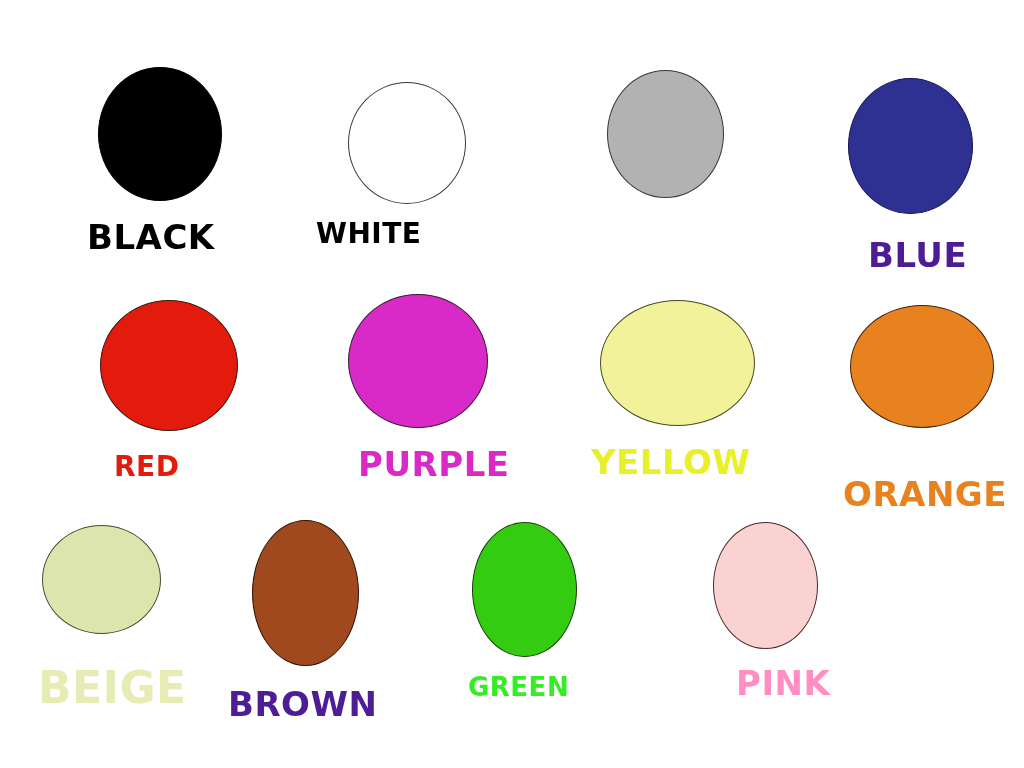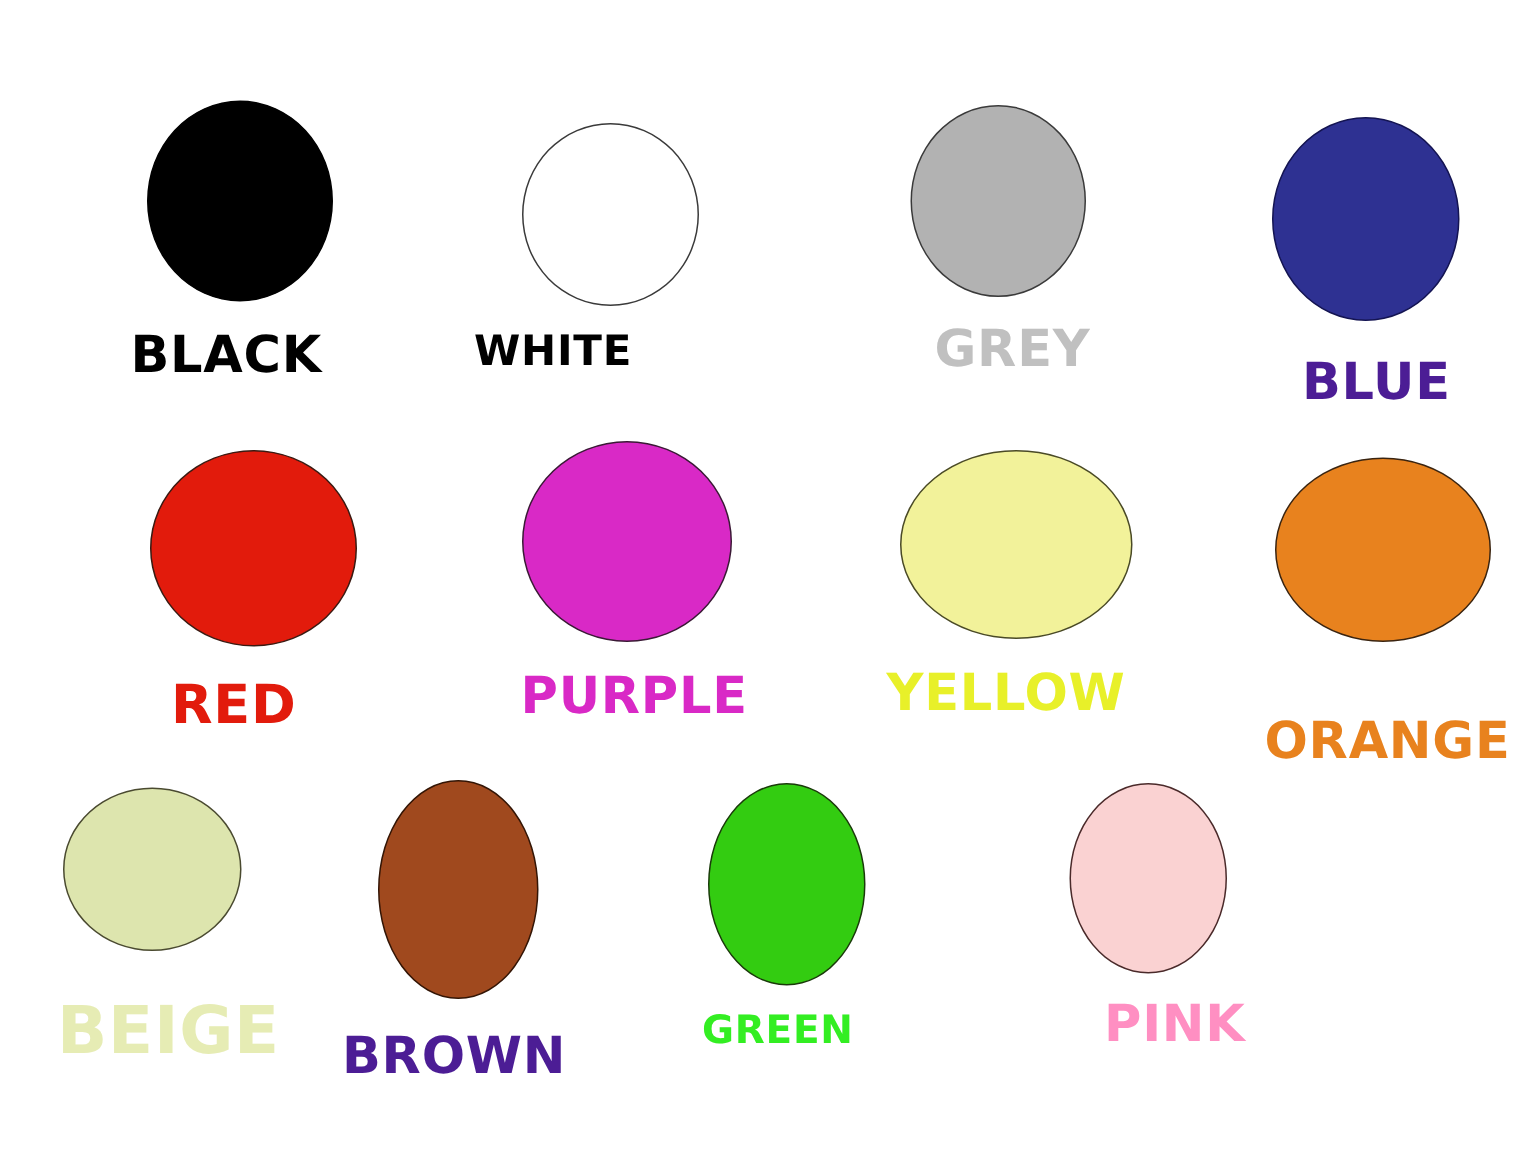--- a/index.html
+++ b/index.html
@@ -32,27 +32,26 @@
 </style>
 </head>
 <body>
 
 <div id="canvas" style="width: 1024px; height: 768px; background: rgb(255, 255, 255);">
     <div class="swatch" style="left: 98px; top: 67px; width: 124px; height: 134px; background: rgb(0, 0, 0); border: 1px solid rgb(0, 0, 0);"></div>
     <div class="swatch-label" style="left: 87px; top: 220px; font-size: 34px; color: rgb(0, 0, 0);">BLACK</div>
     <div class="swatch" style="left: 348px; top: 82px; width: 118px; height: 122px; background: rgb(255, 255, 255); border: 1px solid rgb(58, 58, 58);"></div>
     <div class="swatch-label" style="left: 316px; top: 220px; font-size: 28px; color: rgb(0, 0, 0);">WHITE</div>
     <div class="swatch" style="left: 607px; top: 70px; width: 117px; height: 128px; background: rgb(178, 178, 178); border: 1px solid rgb(58, 58, 58);"></div>
-    <div class="swatch-label" style="left: 623px; top: 216px; font-size: 34px; color: rgb(192, 192, 192);">GREY</div>
     <div class="swatch" style="left: 848px; top: 78px; width: 125px; height: 136px; background: rgb(46, 49, 146); border: 1px solid rgb(20, 20, 82);"></div>
     <div class="swatch-label" style="left: 868px; top: 238px; font-size: 34px; color: #4c1d95;">BLUE</div>
     <div class="swatch" style="left: 100px; top: 300px; width: 138px; height: 131px; background: rgb(226, 27, 12); border: 1px solid rgb(58, 26, 18);"></div>
-    <div class="swatch-label" style="left: 114px; top: 453px; font-size: 36px; color: rgb(226, 27, 12);">RED</div>
+    <div class="swatch-label" style="left: 114px; top: 453px; font-size: 28px; color: rgb(226, 27, 12);">RED</div>
     <div class="swatch" style="left: 348px; top: 294px; width: 140px; height: 134px; background: rgb(217, 41, 198); border: 1px solid rgb(58, 26, 53);"></div>
-    <div class="swatch-label" style="left: 347px; top: 447px; font-size: 34px; color: rgb(217, 41, 198);">PURPLE</div>
+    <div class="swatch-label" style="left: 358px; top: 447px; font-size: 34px; color: rgb(217, 41, 198);">PURPLE</div>
     <div class="swatch" style="left: 600px; top: 300px; width: 155px; height: 126px; background: rgb(242, 242, 154); border: 1px solid rgb(74, 74, 38);"></div>
     <div class="swatch-label" style="left: 591px; top: 445px; font-size: 34px; color: rgb(232, 240, 41);">YELLOW</div>
     <div class="swatch" style="left: 850px; top: 305px; width: 144px; height: 123px; background: rgb(232, 130, 30); border: 1px solid rgb(58, 36, 16);"></div>
     <div class="swatch-label" style="left: 843px; top: 445px; font-size: 34px; color: rgb(232, 130, 30); margin-top: 32px;">ORANGE</div>
     <div class="swatch" style="left: 42px; top: 525px; width: 119px; height: 109px; background: rgb(221, 229, 174); border: 1px solid rgb(74, 74, 48);"></div>
     <div class="swatch-label" style="left: 38px; top: 666px; font-size: 44px; color: rgb(230, 236, 180);">BEIGE</div>
     <div class="swatch" style="left: 252px; top: 520px; width: 107px; height: 146px; background: rgb(160, 73, 30); border: 1px solid rgb(51, 21, 5);"></div>
     <div class="swatch-label" style="left: 228px; top: 687px; font-size: 34px; color: #4c1d95;">BROWN</div>
     <div class="swatch" style="left: 472px; top: 522px; width: 105px; height: 135px; background: rgb(51, 204, 17); border: 1px solid rgb(26, 58, 10);"></div>
     <div class="swatch-label" style="left: 468px; top: 674px; font-size: 26px; color: rgb(51, 238, 34);">GREEN</div>

